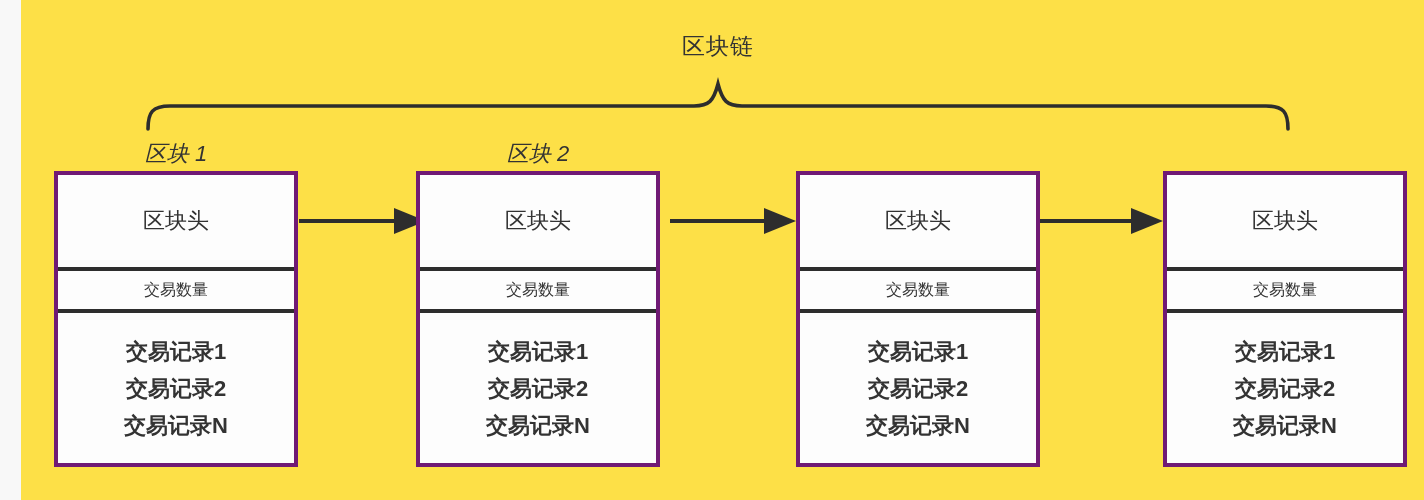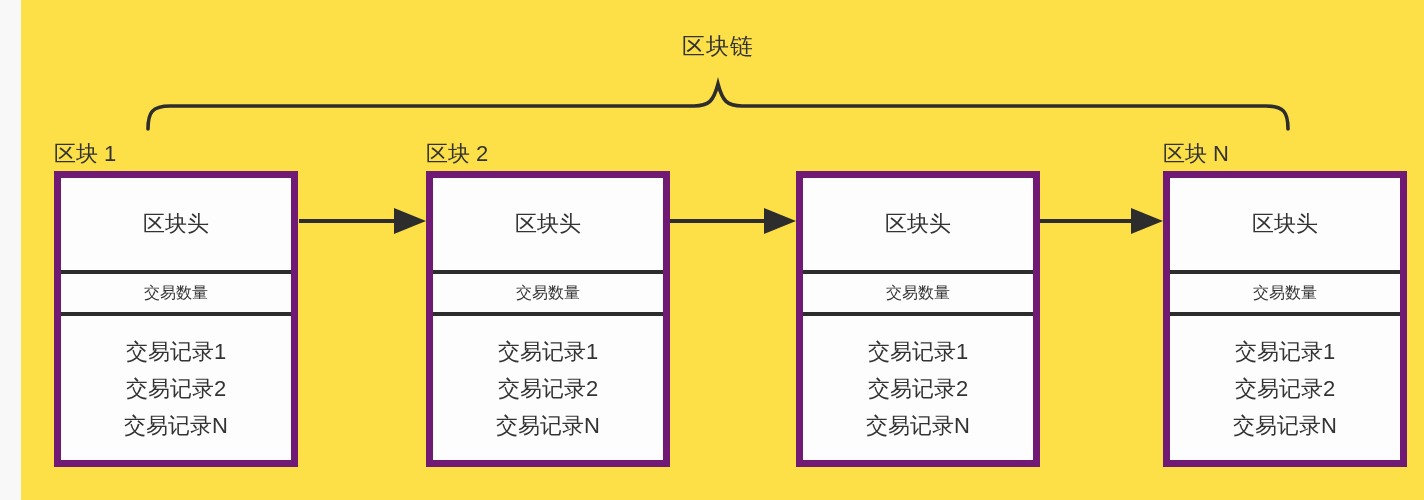--- a/index.html
+++ b/index.html
@@ -29,31 +29,32 @@
   .overlay-svg {
     position: absolute;
     left: 0; top: 0;
     width: 1424px;
     height: 500px;
   }
   .block-label {
     position: absolute;
     top: 139px;
     width: 244px;
-    text-align: left;
+    text-align: center;
     font-size: 22px;
     color: #333333;
+    font-style: italic;
   }
   .block {
     position: absolute;
     top: 171px;
     width: 244px;
     height: 296px;
     box-sizing: border-box;
-    border: 7px solid #701a75;
+    border: 4px solid #701a75;
     background: #fdfdfd;
     display: flex;
     flex-direction: column;
   }
   .sec-header {
     height: 92px;
     flex: 0 0 92px;
     border-bottom: 4px solid #2d2d2d;
     display: flex;
     align-items: center;
@@ -70,23 +71,24 @@
     font-size: 16px;
   }
   .sec-records {
     flex: 1 1 auto;
     display: flex;
     flex-direction: column;
     align-items: center;
     justify-content: center;
     font-size: 22px;
     line-height: 37px;
+    font-weight: bold;
   }
   .pos-b0 { left: 33px; }
-  .pos-b1 { left: 405px; }
+  .pos-b1 { left: 395px; }
   .pos-b2 { left: 775px; }
   .pos-b3 { left: 1142px; }
 </style>
 </head>
 <body>
 
 <div class="canvas">
 
   <svg class="overlay-svg" viewBox="0 0 1424 500" xmlns="http://www.w3.org/2000/svg" aria-hidden="true">
 
@@ -135,21 +137,20 @@
   <div class="block pos-b2">
     <div class="sec-header">区块头</div>
     <div class="sec-count">交易数量</div>
     <div class="sec-records">
       <div>交易记录1</div>
       <div>交易记录2</div>
       <div>交易记录N</div>
     </div>
   </div>
 
-  <div class="block-label pos-b3">区块 N</div>
   <div class="block pos-b3">
     <div class="sec-header">区块头</div>
     <div class="sec-count">交易数量</div>
     <div class="sec-records">
       <div>交易记录1</div>
       <div>交易记录2</div>
       <div>交易记录N</div>
     </div>
   </div>
 

